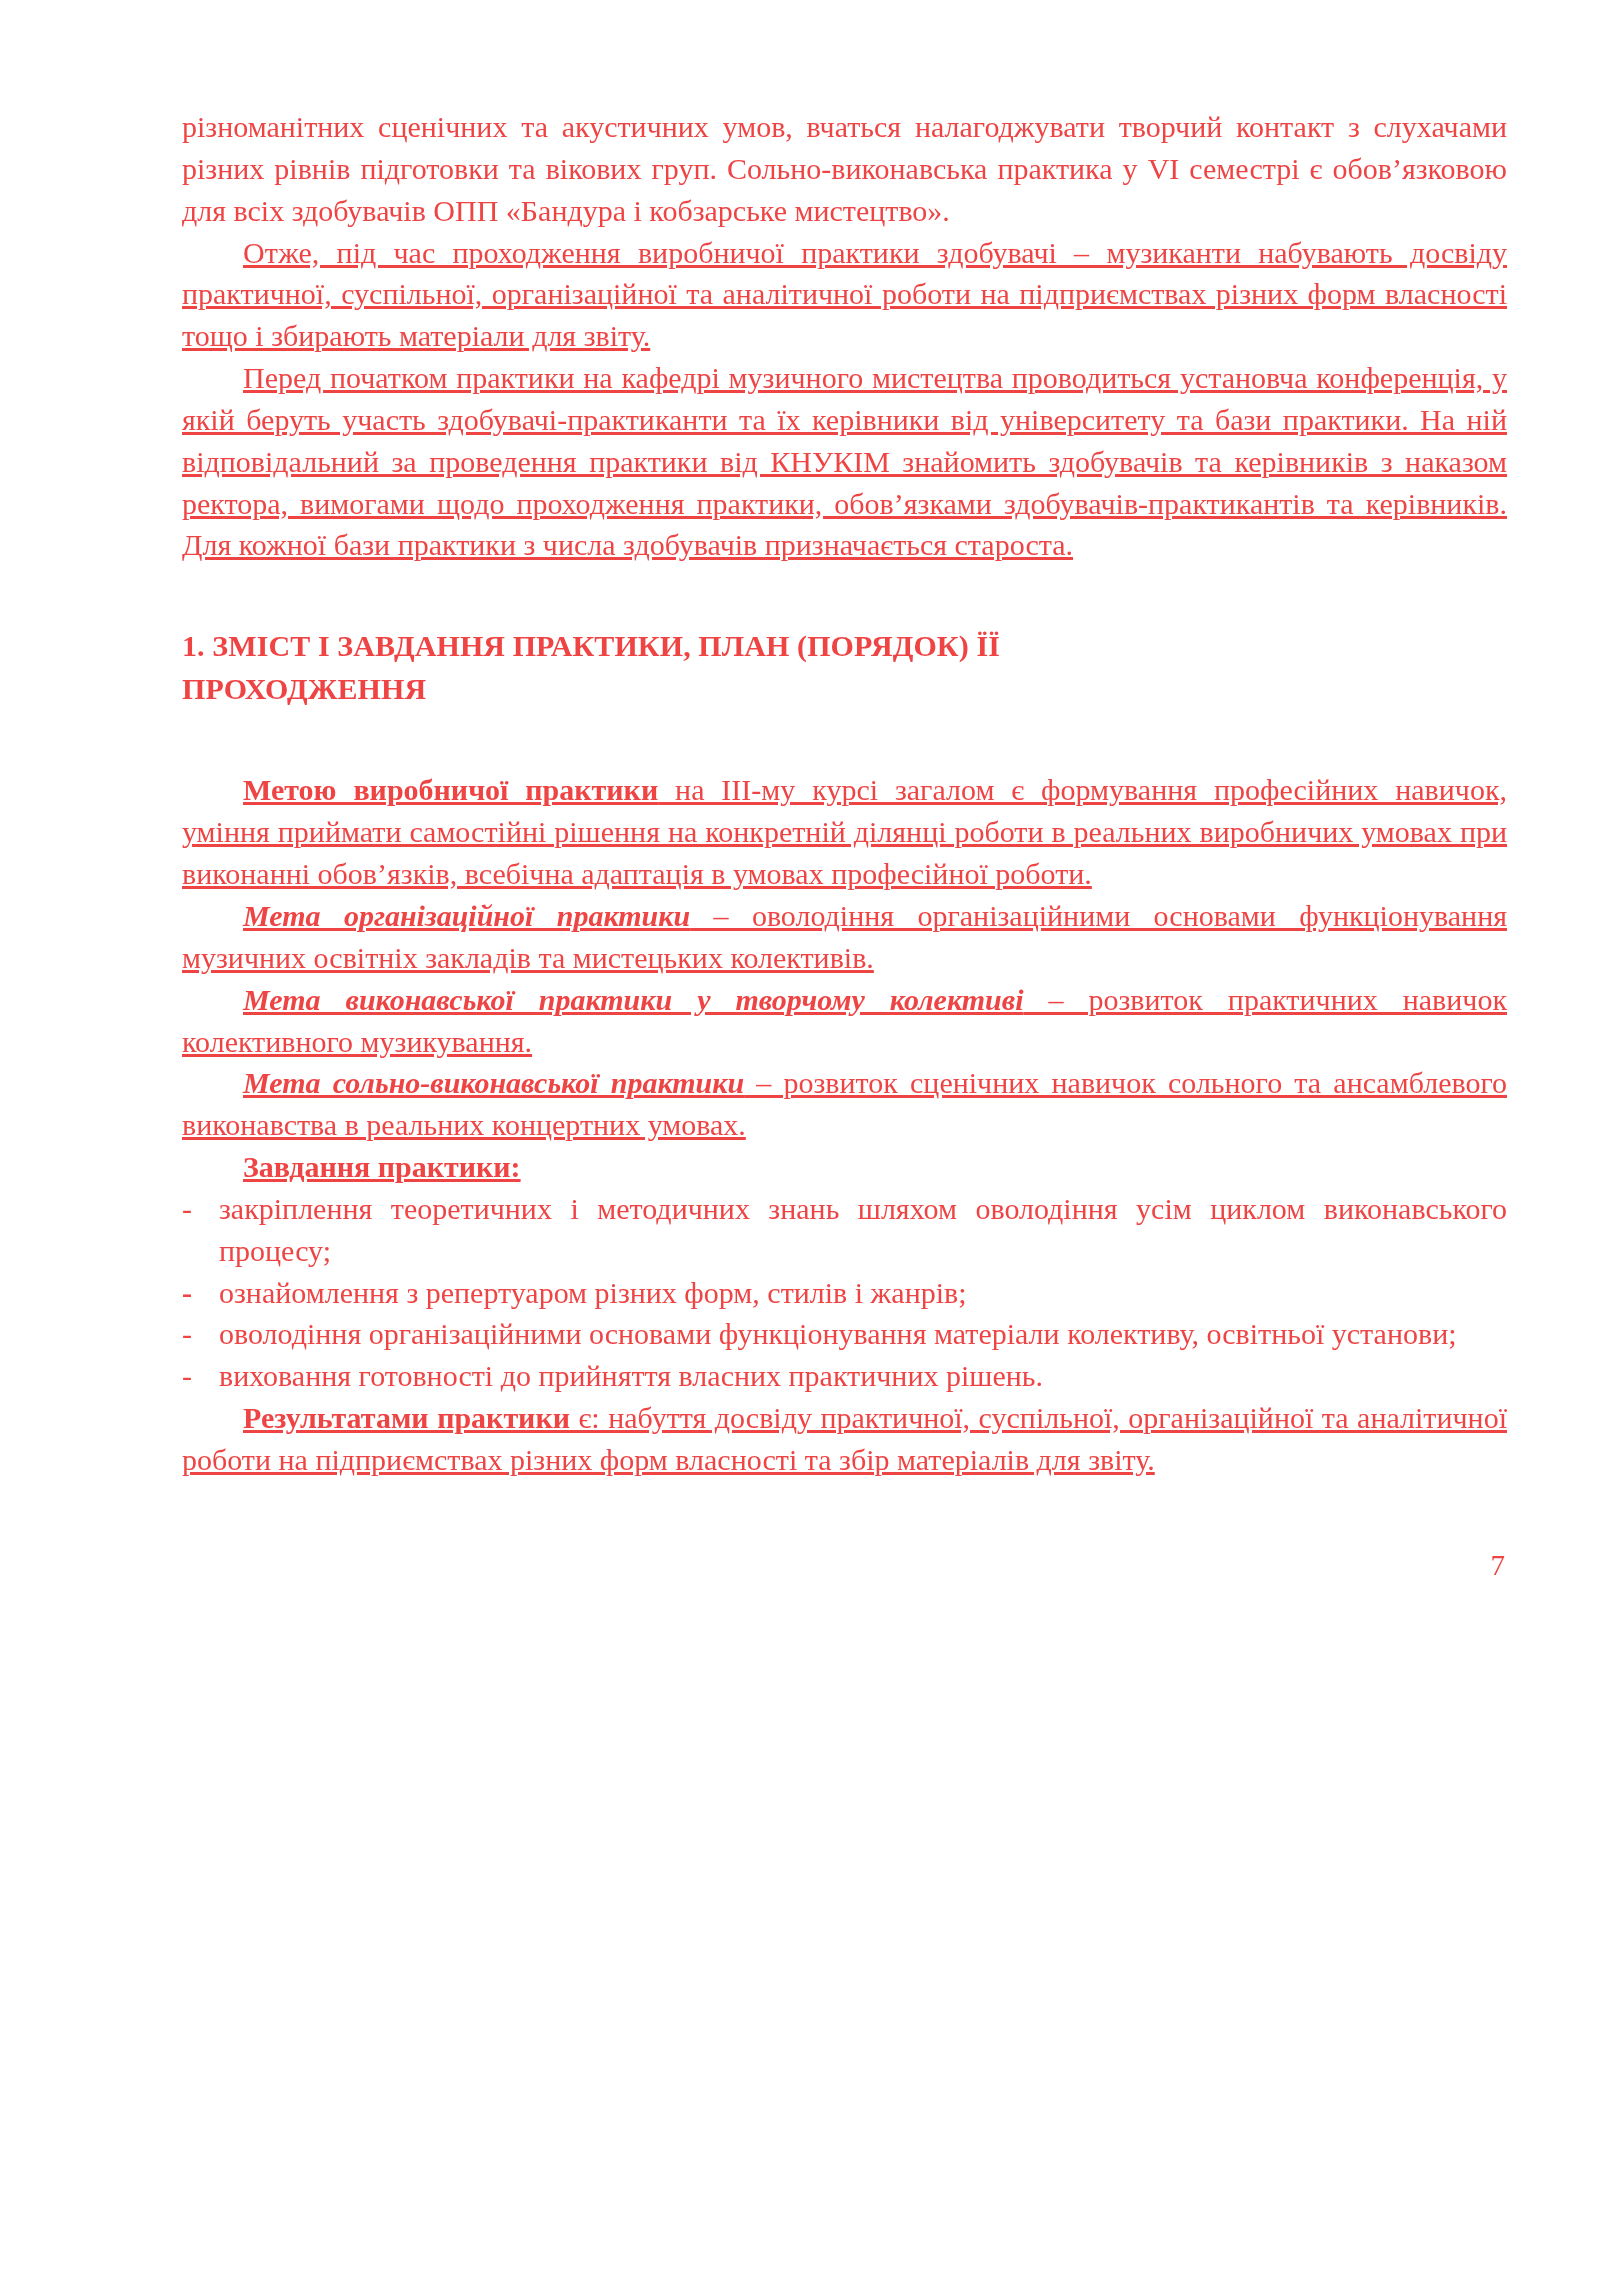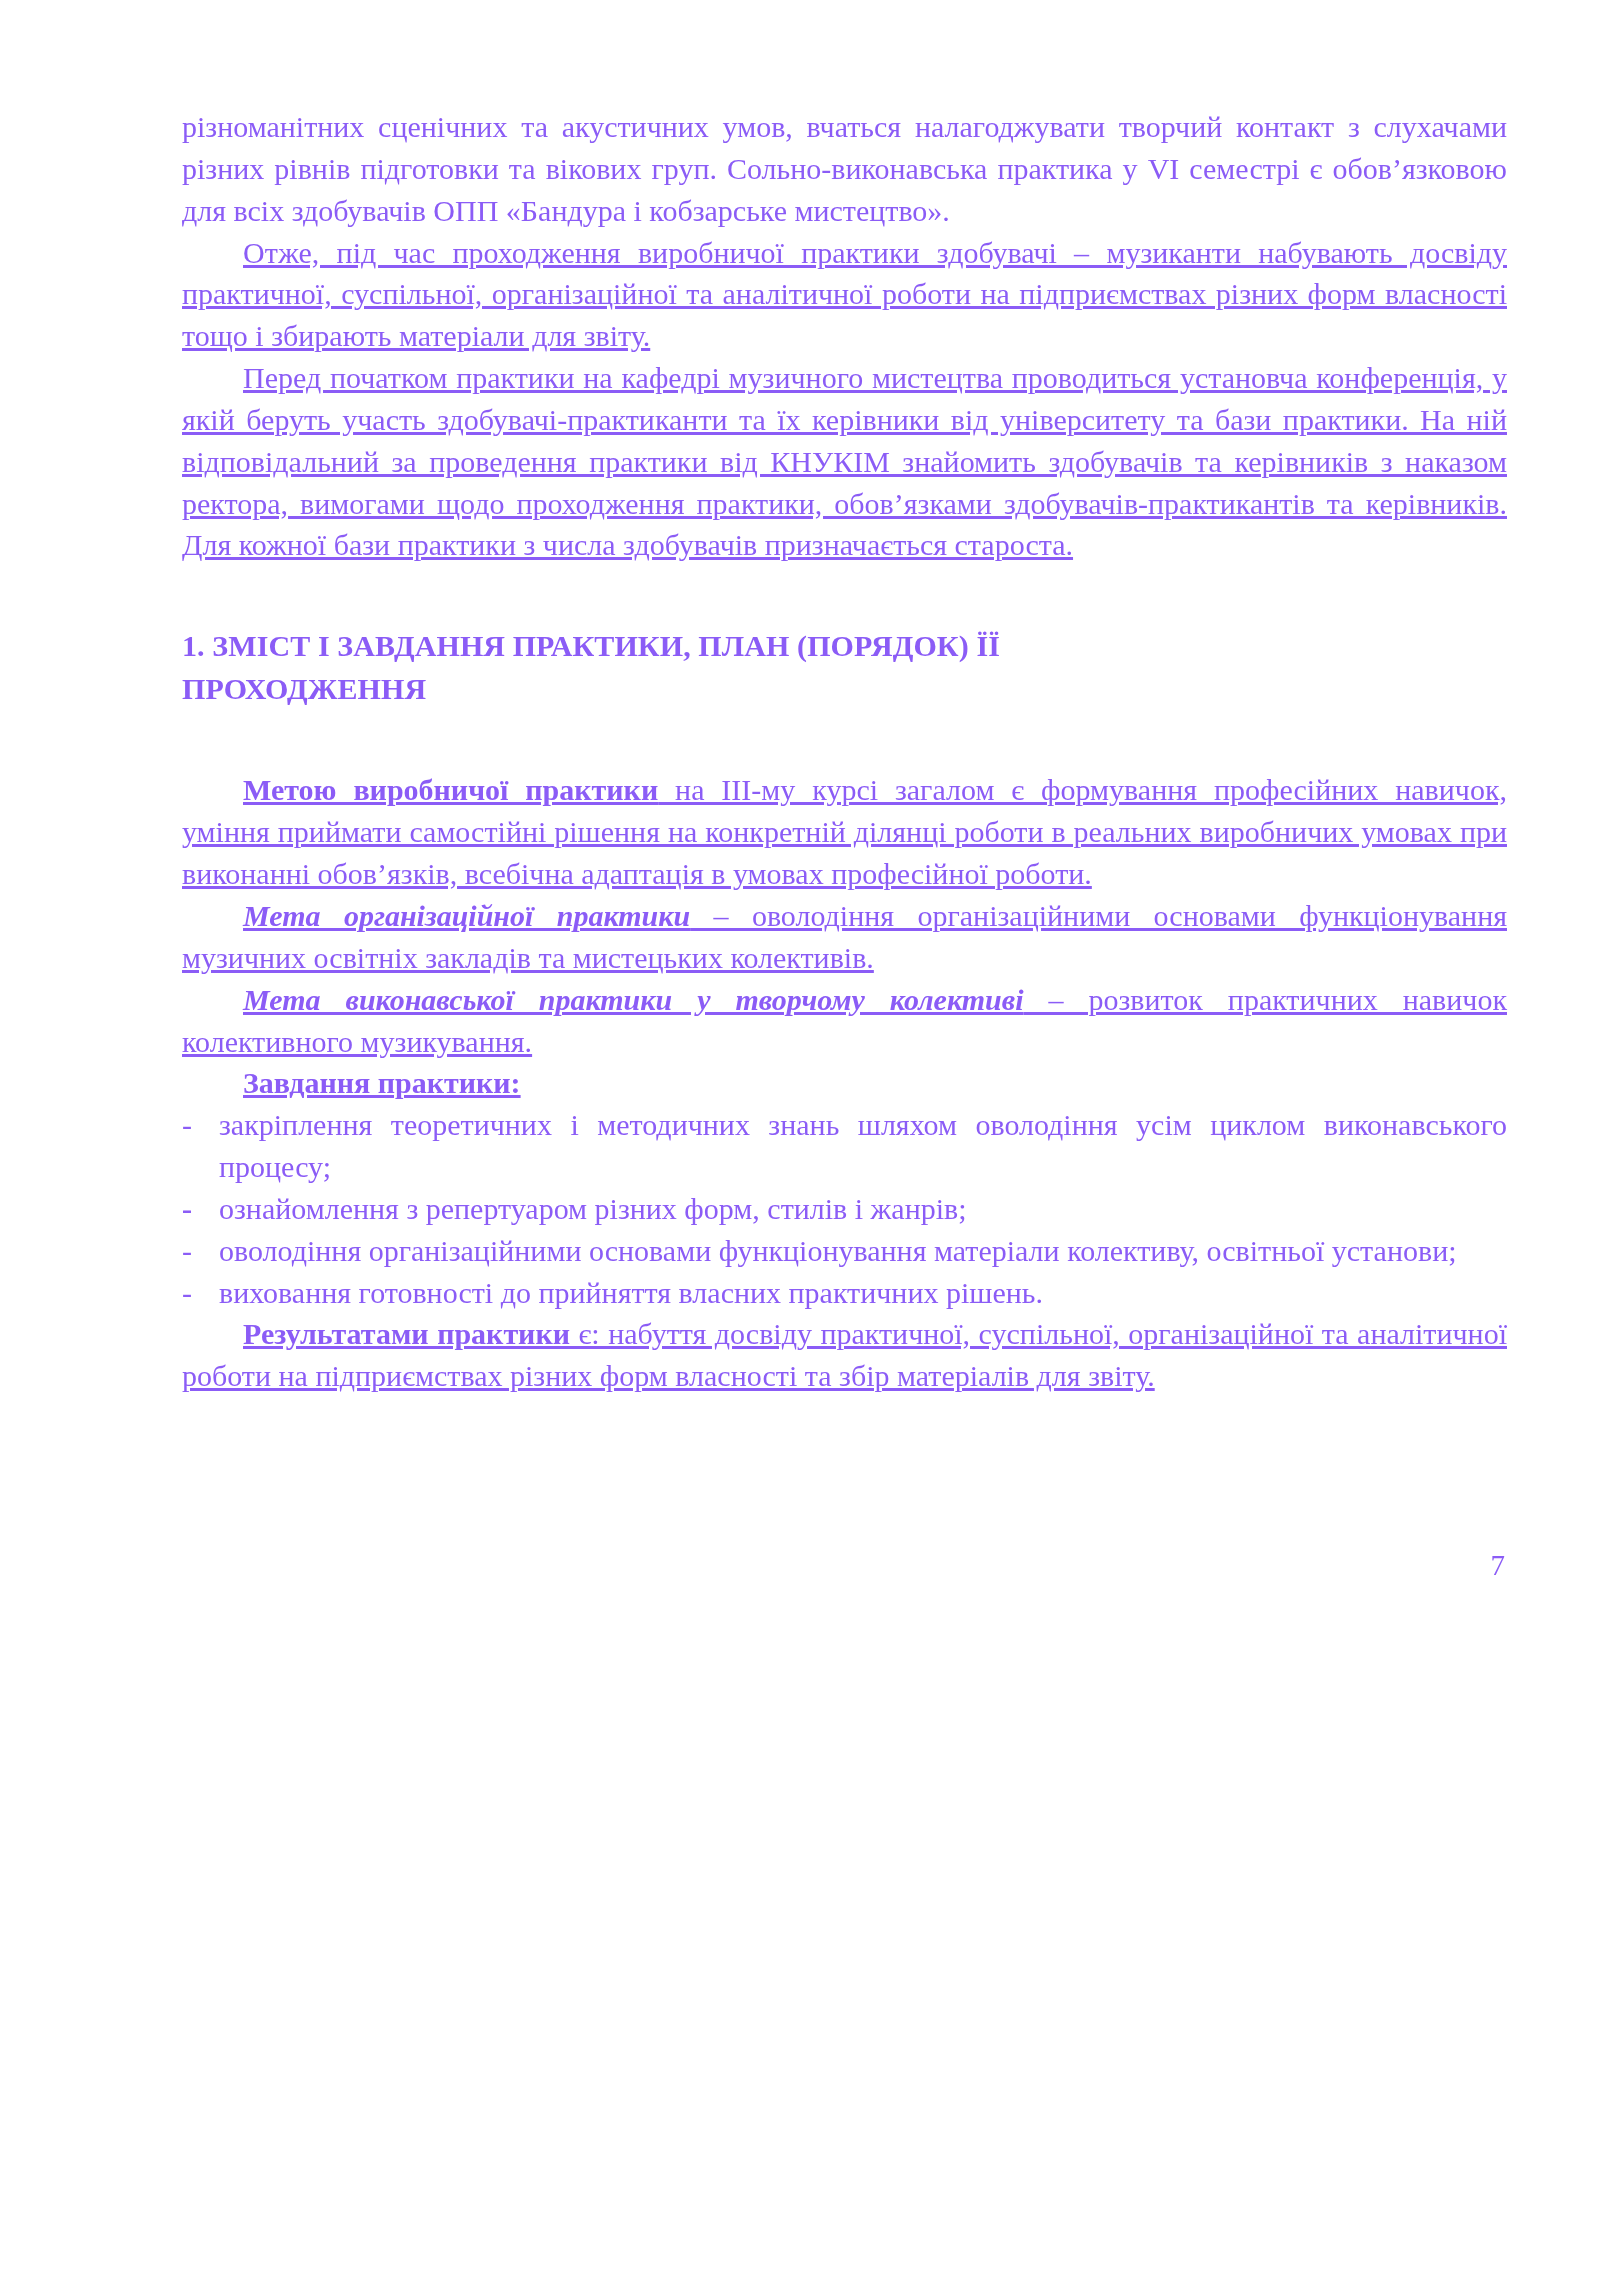--- a/index.html
+++ b/index.html
@@ -10,21 +10,21 @@
   }
   .page {
     position: relative;
     width: 1621px;
     height: 1676px;
     margin: 0 auto;
     background: #ffffff;
     box-sizing: border-box;
     padding: 106px 114px 59px 182px;
     font-family: "Liberation Serif", "DejaVu Serif", serif;
-    color: #8b5cf6;
+    color: #ef4444;
   }
   .body-text {
     font-size: 30px;
     line-height: 1.395;
     text-align: justify;
     text-justify: inter-word;
     hyphens: none;
     margin: 0;
   }
   .para {
@@ -100,20 +100,23 @@
   </p>
 
   <p class="body-text para">
     <span class="bi">Мета організаційної практики</span><span> – оволодіння організаційними основами функціонування музичних освітніх закладів та мистецьких колективів.</span>
   </p>
 
   <p class="body-text para">
     <span class="bi">Мета виконавської практики у творчому колективі</span><span> – розвиток практичних навичок колективного музикування.</span>
   </p>
 
+  <p class="body-text para">
+    <span class="bi">Мета сольно-виконавської практики</span><span> – розвиток сценічних навичок сольного та ансамблевого  виконавства в реальних концертних умовах.</span>
+  </p>
 
   <p class="body-text para">
     <b class="run">Завдання практики:</b>
   </p>
 
   <ul class="task-list">
     <li class="task-item" style="text-align: justify;">
       <span class="dash">-</span>
       <span>закріплення теоретичних і методичних знань шляхом оволодіння усім циклом виконавського процесу;</span>
     </li>

